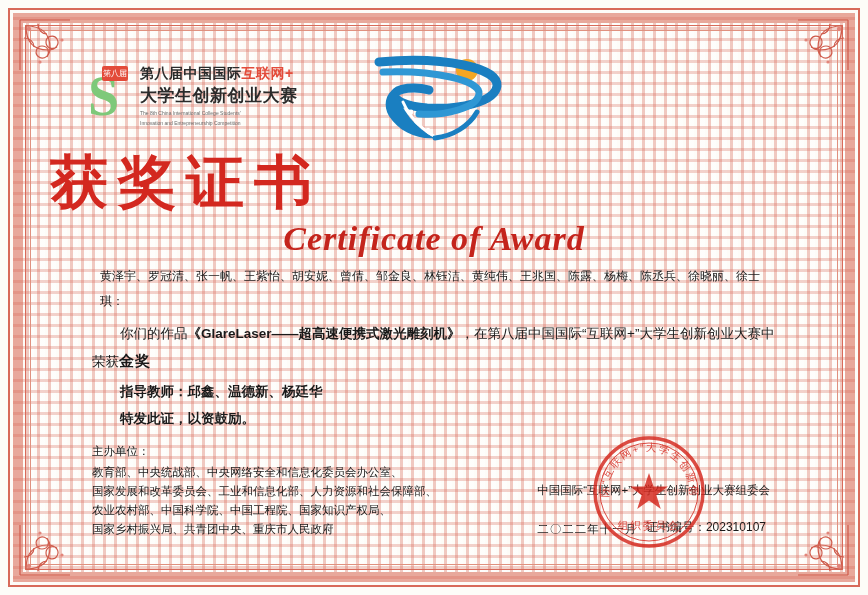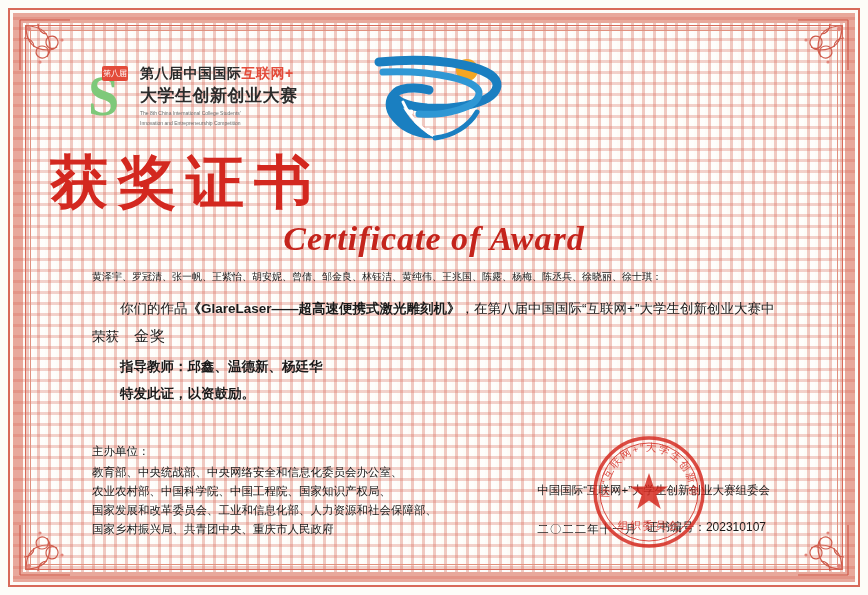--- a/index.html
+++ b/index.html
@@ -199,34 +199,34 @@
     position: absolute;
     left: 52px;
     right: 48px;
     top: 226px;
     font-family: "Liberation Sans", sans-serif;
     font-size: 13.5px;
     color: #1a1a1a;
     line-height: 25px;
   }
   .names {
-    font-size: 10px;
+    font-size: 12px;
     line-height: 25px;
+    margin-left: 8px;
   }
   .para {
     margin-top: 6px;
     text-indent: 28px;
     line-height: 27px;
   }
   .para .work { font-weight: bold; }
   .para .award {
-    font-weight: normal;
+    font-weight: bold;
     font-size: 15px;
     letter-spacing: 1px;
-    margin-left: 15px;
   }
   .teachers {
     margin-top: 4px;
     text-indent: 28px;
     font-weight: bold;
   }
   .closing {
     margin-top: 2px;
     text-indent: 28px;
     font-weight: bold;
@@ -400,22 +400,22 @@
         <span>指导教师：</span><span>邱鑫、温德新、杨廷华</span>
       </div>
       <div class="closing">特发此证，以资鼓励。</div>
     </div>
 
     <div class="footer">
       <div class="sponsor-label">主办单位：</div>
       <div class="footer-row">
         <div class="sponsors">
           <div>教育部、中央统战部、中央网络安全和信息化委员会办公室、</div>
+          <div>国家发展和改革委员会、工业和信息化部、人力资源和社会保障部、</div>
           <div>农业农村部、中国科学院、中国工程院、国家知识产权局、</div>
-          <div>国家发展和改革委员会、工业和信息化部、人力资源和社会保障部、</div>
           <div>国家乡村振兴局、共青团中央、重庆市人民政府</div>
         </div>
         <div class="issuer">
           <div class="org">中国国际“互联网+”大学生创新创业大赛组委会</div>
           <div class="date">二〇二二年十一月</div>
         </div>
       </div>
       <div class="cert-no">
         <span>证书编号：</span><span>202310107</span>
       </div>

